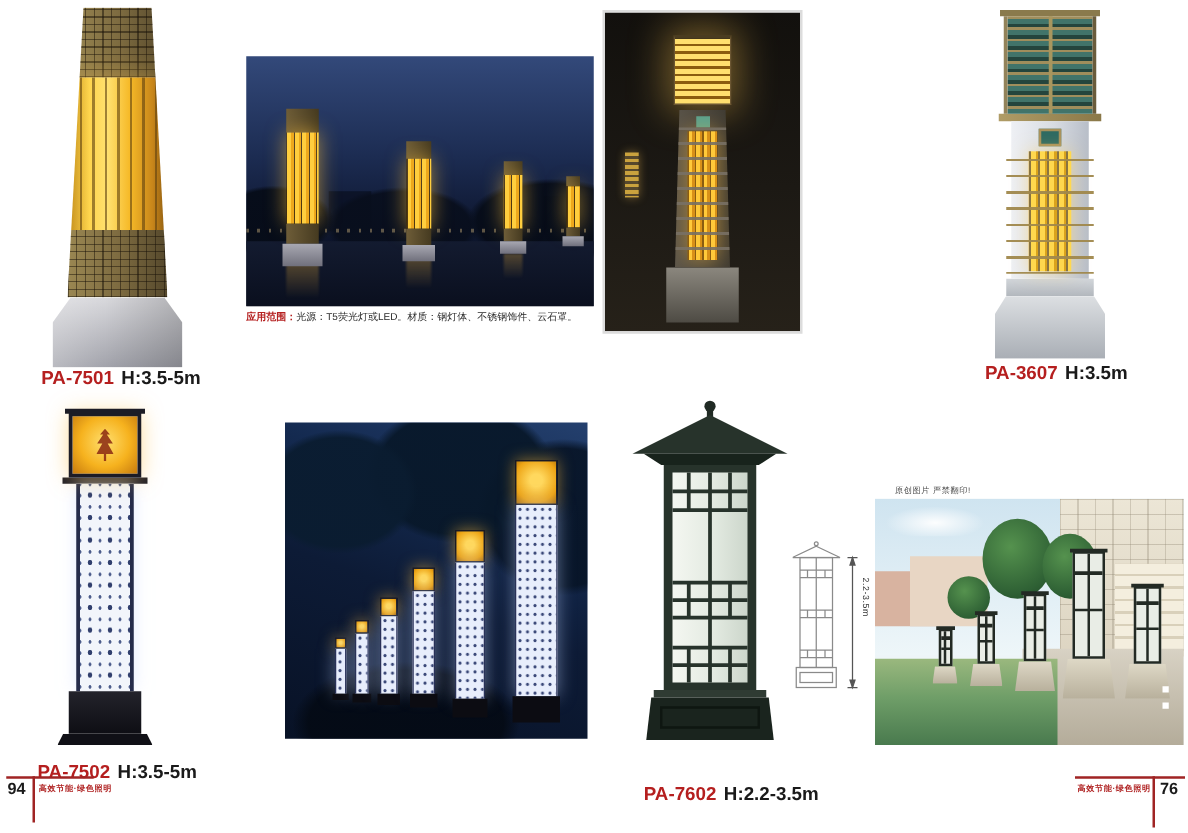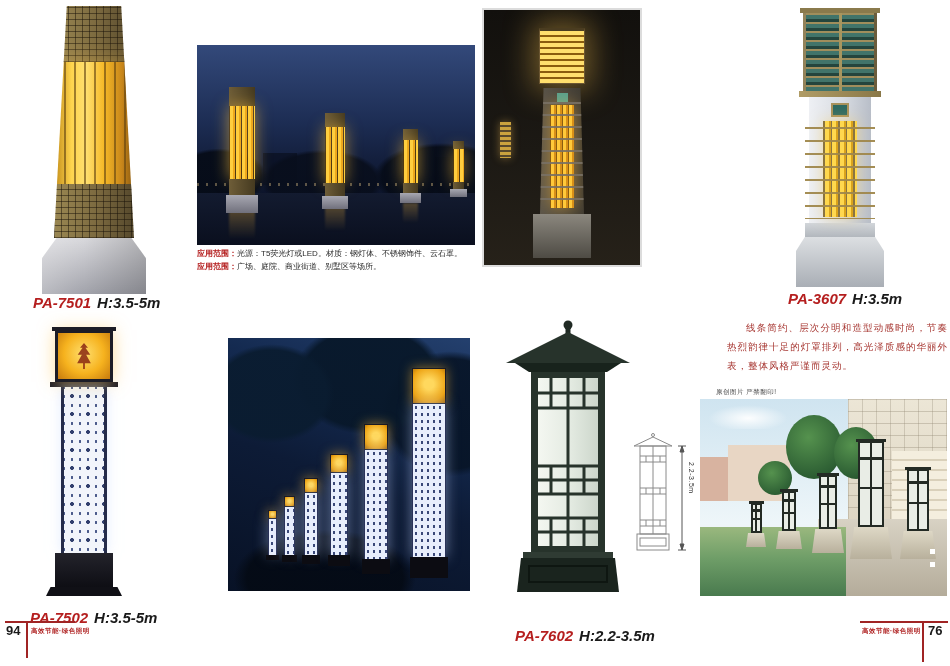--- a/index.html
+++ b/index.html
@@ -4,21 +4,21 @@
 <style>
   * { box-sizing: border-box; margin: 0; padding: 0; }
   html,body { background:#fff; }
   .page {
     position: relative; width: 950px; height: 666px; margin: 0 auto;
     background: #fff; overflow: hidden;
     font-family: "Liberation Sans", sans-serif;
   }
 
   
-  .prod-label { position: absolute; white-space: nowrap; font-size: 15px; font-weight: bold; font-style: italic; }
+  .prod-label { position: absolute; white-space: nowrap; font-size: 15px; font-weight: bold; }
   .prod-label .code { color: #b51f1f; margin-right: 6px; }
   .prod-label .hgt  { color: #1a1a1a; font-weight: 600; }
 
   
   .specs { position: absolute; left: 197px; top: 248px; width: 300px; font-size: 8px; line-height: 12.5px; }
   .spec-label { color: #b52020; font-weight: bold; }
   .spec-text  { color: #2a2a2a; }
 
   
   .series-desc {
@@ -248,21 +248,20 @@
     <div class="lampA" style="left:256px; top:96px; width:11px; height:56px;">
       <div class="la-cap"></div>
         <div class="la-glow"></div>
         <div class="la-cap b"></div>
         <div class="la-base"></div>
     </div>
   </div>
 
   <div class="specs">
     <div><span class="spec-label">应用范围：</span><span class="spec-text">光源：T5荧光灯或LED。材质：钢灯体、不锈钢饰件、云石罩。</span></div>
-    <div><span class="spec-label">应用范围：</span><span class="spec-text">广场、庭院、商业街道、别墅区等场所。</span></div>
   </div>
 
   <div class="photoB">
     <div class="pb-small"></div>
     <div class="pb-lamp">
       <div class="pb-louver"></div>
       <div class="pb-col">
         <div class="pb-teal"></div>
         <div class="pb-amber"></div>
       </div>
@@ -278,21 +277,20 @@
       <div class="p7601-teal"></div>
       <div class="p7601-amber"></div>
     </div>
     <div class="p7601-base1"></div>
     <div class="p7601-base2"></div>
   </div>
   <div class="prod-label" style="left:788px; top:290px;">
     <span class="code">PA-3607</span><span class="hgt">H:3.5m</span>
   </div>
 
-  <div class="series-desc">线条简约、层次分明和造型动感时尚，节奏热烈韵律十足的灯罩排列，高光泽质感的华丽外表，整体风格严谨而灵动。</div>
 
   <div class="p7502">
     <div class="p7502-lantern">
       <div class="p7502-motif"></div>
     </div>
     <div class="p7502-neck"></div>
     <div class="p7502-body"></div>
     <div class="p7502-base"></div>
     <div class="p7502-foot"></div>
   </div>

